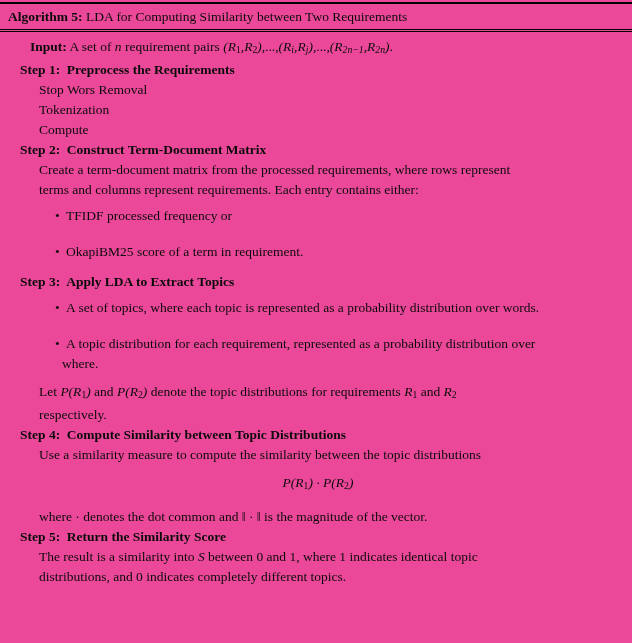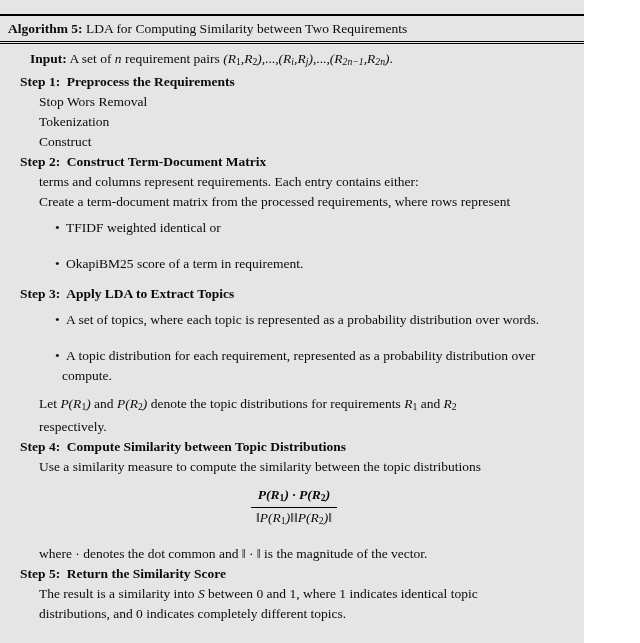--- a/index.html
+++ b/index.html
@@ -2,21 +2,21 @@
 <html><head>
 <meta charset="utf-8">
 <style>
   * { margin:0; padding:0; box-sizing:border-box; }
   html,body { width:640px; height:643px; overflow:hidden; background:#ffffff; }
   body {
     font-family:"Liberation Serif","DejaVu Serif",serif;
     font-size:13.5px;
     color:#0b0b0b;
   }
-  .page { width:584px; height:643px; overflow:hidden; background:#e5e5e5; padding-top:14px; }
+  .page { width:632px; height:643px; overflow:hidden; background:#ec4899; padding-top:2px; }
   .rule-top { border-top:2px solid #000; }
   .algo-header { padding:4px 8px 3px 8px; line-height:18px; white-space:nowrap; }
   .rule-double { height:3px; border-top:1.6px solid #000; border-bottom:1px solid #000; }
   .algo-body { padding:5px 6px 0 20px; }
   .line { line-height:20px; white-space:nowrap; }
   .hb { font-weight:700; }
   .ind { margin-left:19px; }
   .bullet-line { margin-left:35px; display:flex; gap:6px; line-height:20px; white-space:nowrap; }
   .bullet-marker { width:5px; flex:0 0 auto; }
   .bcont { margin-left:42px; }
@@ -28,21 +28,21 @@
   
   .sg-n { }
   .sg-b { font-weight:700;margin-left:10px; }
   .sg-i { font-style:italic; }
   .sg-s { font-size:0.72em; vertical-align:-0.22em; }
   .sg-si { font-style:italic; font-size:0.72em; vertical-align:-0.22em; }
   
   .formula { display:flex; justify-content:center; align-items:center; margin:8px 14px 0 0; }
   .formula-lhs { white-space:pre; }
   .frac { display:inline-flex; flex-direction:column; align-items:center; vertical-align:middle; margin-left:4px; }
-  .frac .num { padding:0 5px; line-height:19px; white-space:nowrap;font-weight:bold; }
+  .frac .num { padding:0 5px; line-height:19px; white-space:nowrap; }
   .frac .den { border-top:1.3px solid #000; padding:0 5px; line-height:20px; white-space:nowrap; }
 </style>
 </head>
 <body>
 
 <div class="page">
 
   <div class="rule-top"></div>
 
   <div class="algo-header">
@@ -51,57 +51,56 @@
 
   <div class="rule-double"></div>
 
   <div class="algo-body">
 
     <div class="line"><span class="sg-b">Input:</span><span class="sg-n"> A set of </span><span class="sg-i">n</span><span class="sg-n"> requirement pairs </span><span class="sg-i">(R</span><span class="sg-s">1</span><span class="sg-i">,R</span><span class="sg-s">2</span><span class="sg-i">)</span><span class="sg-n">,...,</span><span class="sg-i">(R</span><span class="sg-si">i</span><span class="sg-i">,R</span><span class="sg-si">j</span><span class="sg-i">)</span><span class="sg-n">,...,</span><span class="sg-i">(R</span><span class="sg-si">2n−1</span><span class="sg-i">,R</span><span class="sg-si">2n</span><span class="sg-i">)</span><span class="sg-n">.</span></div>
 
     <div class="line hb">Step 1:&nbsp; Preprocess the Requirements</div>
     <div class="line ind">Stop Wors Removal</div>
     <div class="line ind">Tokenization</div>
-    <div class="line ind">Construct</div>
+    <div class="line ind">Compute</div>
 
     <div class="line hb">Step 2:&nbsp; Construct Term-Document Matrix</div>
+    <div class="line ind">Create a term-document matrix from the processed requirements, where rows represent</div>
     <div class="line ind">terms and columns represent requirements. Each entry contains either:</div>
-    <div class="line ind">Create a term-document matrix from the processed requirements, where rows represent</div>
 
     <div class="bullet-line mt6">
       <span class="bullet-marker">•</span>
-      <span>TFIDF weighted identical or</span>
+      <span>TFIDF processed frequency or</span>
     </div>
     <div class="bullet-line mt16">
       <span class="bullet-marker">•</span>
       <span>OkapiBM25 score of a term in requirement.</span>
     </div>
 
     <div class="line hb mt10">Step 3:&nbsp; Apply LDA to Extract Topics</div>
 
     <div class="bullet-line mt6">
       <span class="bullet-marker">•</span>
       <span>A set of topics, where each topic is represented as a probability distribution over words.</span>
     </div>
     <div class="bullet-line mt16">
       <span class="bullet-marker">•</span>
       <span>A topic distribution for each requirement, represented as a probability distribution over</span>
     </div>
-    <div class="line bcont">compute.</div>
+    <div class="line bcont">where.</div>
 
     <div class="line ind mt8"><span class="sg-n">Let </span><span class="sg-i">P(R</span><span class="sg-s">1</span><span class="sg-i">)</span><span class="sg-n"> and </span><span class="sg-i">P(R</span><span class="sg-s">2</span><span class="sg-i">)</span><span class="sg-n"> denote the topic distributions for requirements </span><span class="sg-i">R</span><span class="sg-s">1</span><span class="sg-n"> and </span><span class="sg-i">R</span><span class="sg-s">2</span></div>
     <div class="line ind">respectively.</div>
 
     <div class="line hb">Step 4:&nbsp; Compute Similarity between Topic Distributions</div>
     <div class="line ind">Use a similarity measure to compute the similarity between the topic distributions</div>
 
     <div class="formula">
       <span class="frac">
         <span class="num"><span class="sg-i">P(R</span><span class="sg-s">1</span><span class="sg-i">) · P(R</span><span class="sg-s">2</span><span class="sg-i">)</span></span>
-        <span class="den"><span class="sg-i">‖P(R</span><span class="sg-s">1</span><span class="sg-i">)‖‖P(R</span><span class="sg-s">2</span><span class="sg-i">)‖</span></span>
       </span>
     </div>
 
     <div class="line ind mt12">where · denotes the dot common and ‖ · ‖ is the magnitude of the vector.</div>
 
     <div class="line hb">Step 5:&nbsp; Return the Similarity Score</div>
     <div class="line ind"><span class="sg-n">The result is a similarity into </span><span class="sg-i">S</span><span class="sg-n"> between 0 and 1, where 1 indicates identical topic</span></div>
     <div class="line ind">distributions, and 0 indicates completely different topics.</div>
 
   </div>

